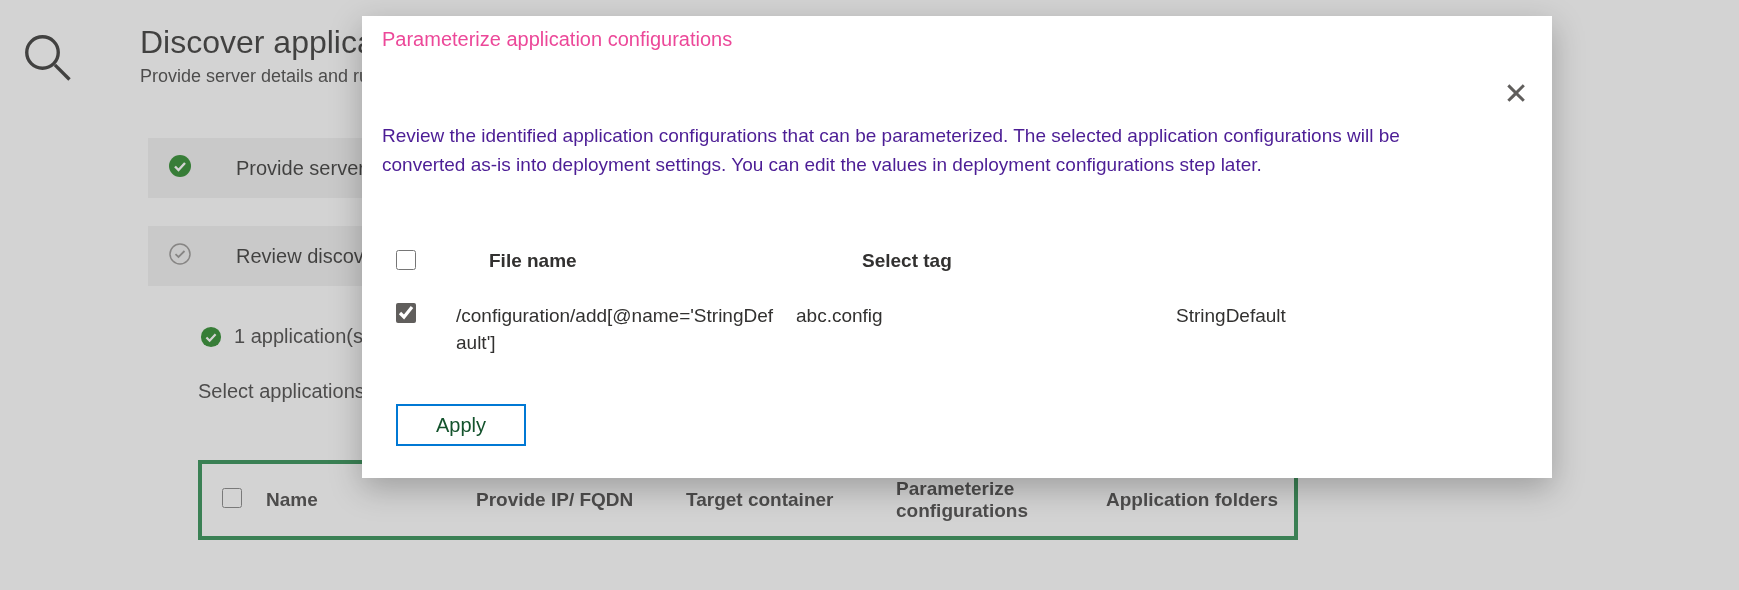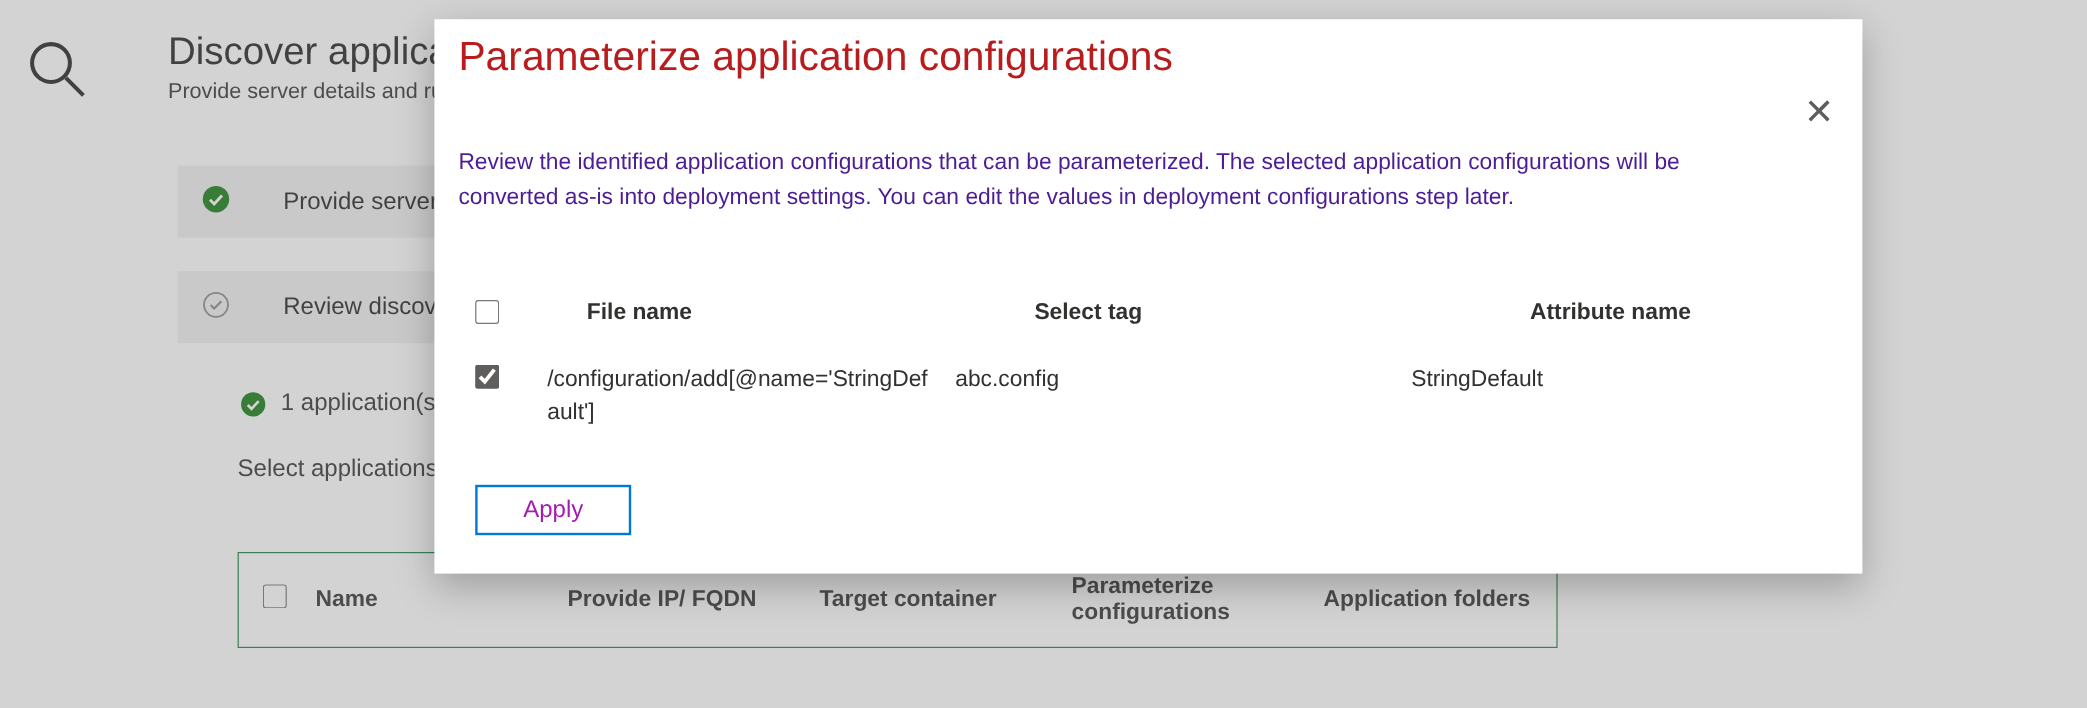--- a/index.html
+++ b/index.html
@@ -33,30 +33,30 @@
     }
     .step1 { top: 138px; }
     .step2 { top: 226px; }
     .step-icon-check { width: 24px; height: 24px; }
     .step-icon-open { width: 24px; height: 24px; }
     .step-label { font-size: 20px; color: #201f1e; }
     .inline-status { position: absolute; left: 200px; top: 325px; display: flex; align-items: center; gap: 12px; font-size: 20px; }
     .select-apps { position: absolute; left: 198px; top: 380px; font-size: 20px; }
     .apps-table {
       position: absolute; left: 198px; top: 460px; width: 1100px; height: 80px;
-      border: 1px solid #15803d; background: #ffffff;
+      border: 4px solid #15803d; background: #ffffff;
       display: grid; grid-template-columns: 60px 210px 210px 210px 210px 200px; align-items: center;
     }
     .apps-table th, .apps-table div.colh { font-size: 19px; font-weight: 600; text-align: left; padding-left: 4px; }
     .modal {
       position: absolute; left: 362px; top: 16px; width: 1190px; height: 462px;
       background: #ffffff; box-shadow: 0 10px 30px rgba(0,0,0,0.25);
       padding: 0;
     }
-    .modal-title { position: absolute; left: 20px; top: 12px; font-size: 34px; font-weight: 400; color: #b91c1c; }
+    .modal-title { position: absolute; left: 20px; top: 12px; font-size: 20px; font-weight: 400; color: #ec4899; }
     .close-btn {
       position: absolute; right: 18px; top: 60px; width: 36px; height: 36px;
       display: flex; align-items: center; justify-content: center;
       background: none; border: none; cursor: pointer; color: #605e5c;
     }
     .close-x { font-size: 30px; line-height: 1; font-weight: 400; }
     .modal-desc {
       position: absolute; left: 20px; top: 106px; width: 1100px;
       font-size: 19px; line-height: 1.5; color: #4c1d95;
     }
@@ -70,21 +70,21 @@
     .config-row {
       display: grid; grid-template-columns: 60px 340px 380px 280px;
       font-size: 19px; color: #323130; padding: 18px 0 0 0; align-items: start;
     }
     .config-row .cell { word-break: break-word; line-height: 1.4; padding-right: 18px;}
     .cb { width: 20px; height: 20px; accent-color: #605e5c; }
     .cb-checked { width: 20px; height: 20px; accent-color: #605e5c; }
     .apply-btn {
       position: absolute; left: 34px; top: 388px;
       width: 130px; height: 42px; border: 2px solid #0078d4; background: #ffffff;
-      color: #a21caf; font-size: 20px; cursor: pointer;
+      color: #14532d; font-size: 20px; cursor: pointer;
     }
     .check-green { fill: #107c10; }
     .ring-gray { stroke: #8a8886; fill: none; stroke-width: 1.5; }
   </style>
 </head>
 <body>
 
 <div class="backdrop"></div>
 
 <div class="bg-page">
@@ -144,21 +144,20 @@
   <button class="close-btn" aria-label="Close">
     <span class="close-x">✕</span>
   </button>
   <div class="modal-desc">Review the identified application configurations that can be parameterized. The selected application configurations will be converted as-is into deployment settings. You can edit the values in deployment configurations step later.</div>
 
   <div class="config-table">
     <div class="config-head">
       <div><input type="checkbox" class="cb" style=""></div>
       <div>File name</div>
       <div>Select tag</div>
-      <div>Attribute name</div>
     </div>
     <div class="config-row">
       <div><input type="checkbox" class="cb-checked" checked="" style=""></div>
       <div class="cell">/configuration/add[@name='StringDefault']</div>
       <div class="cell">abc.config</div>
       <div class="cell">StringDefault</div>
     </div>
   </div>
 
   <button class="apply-btn">Apply</button>

